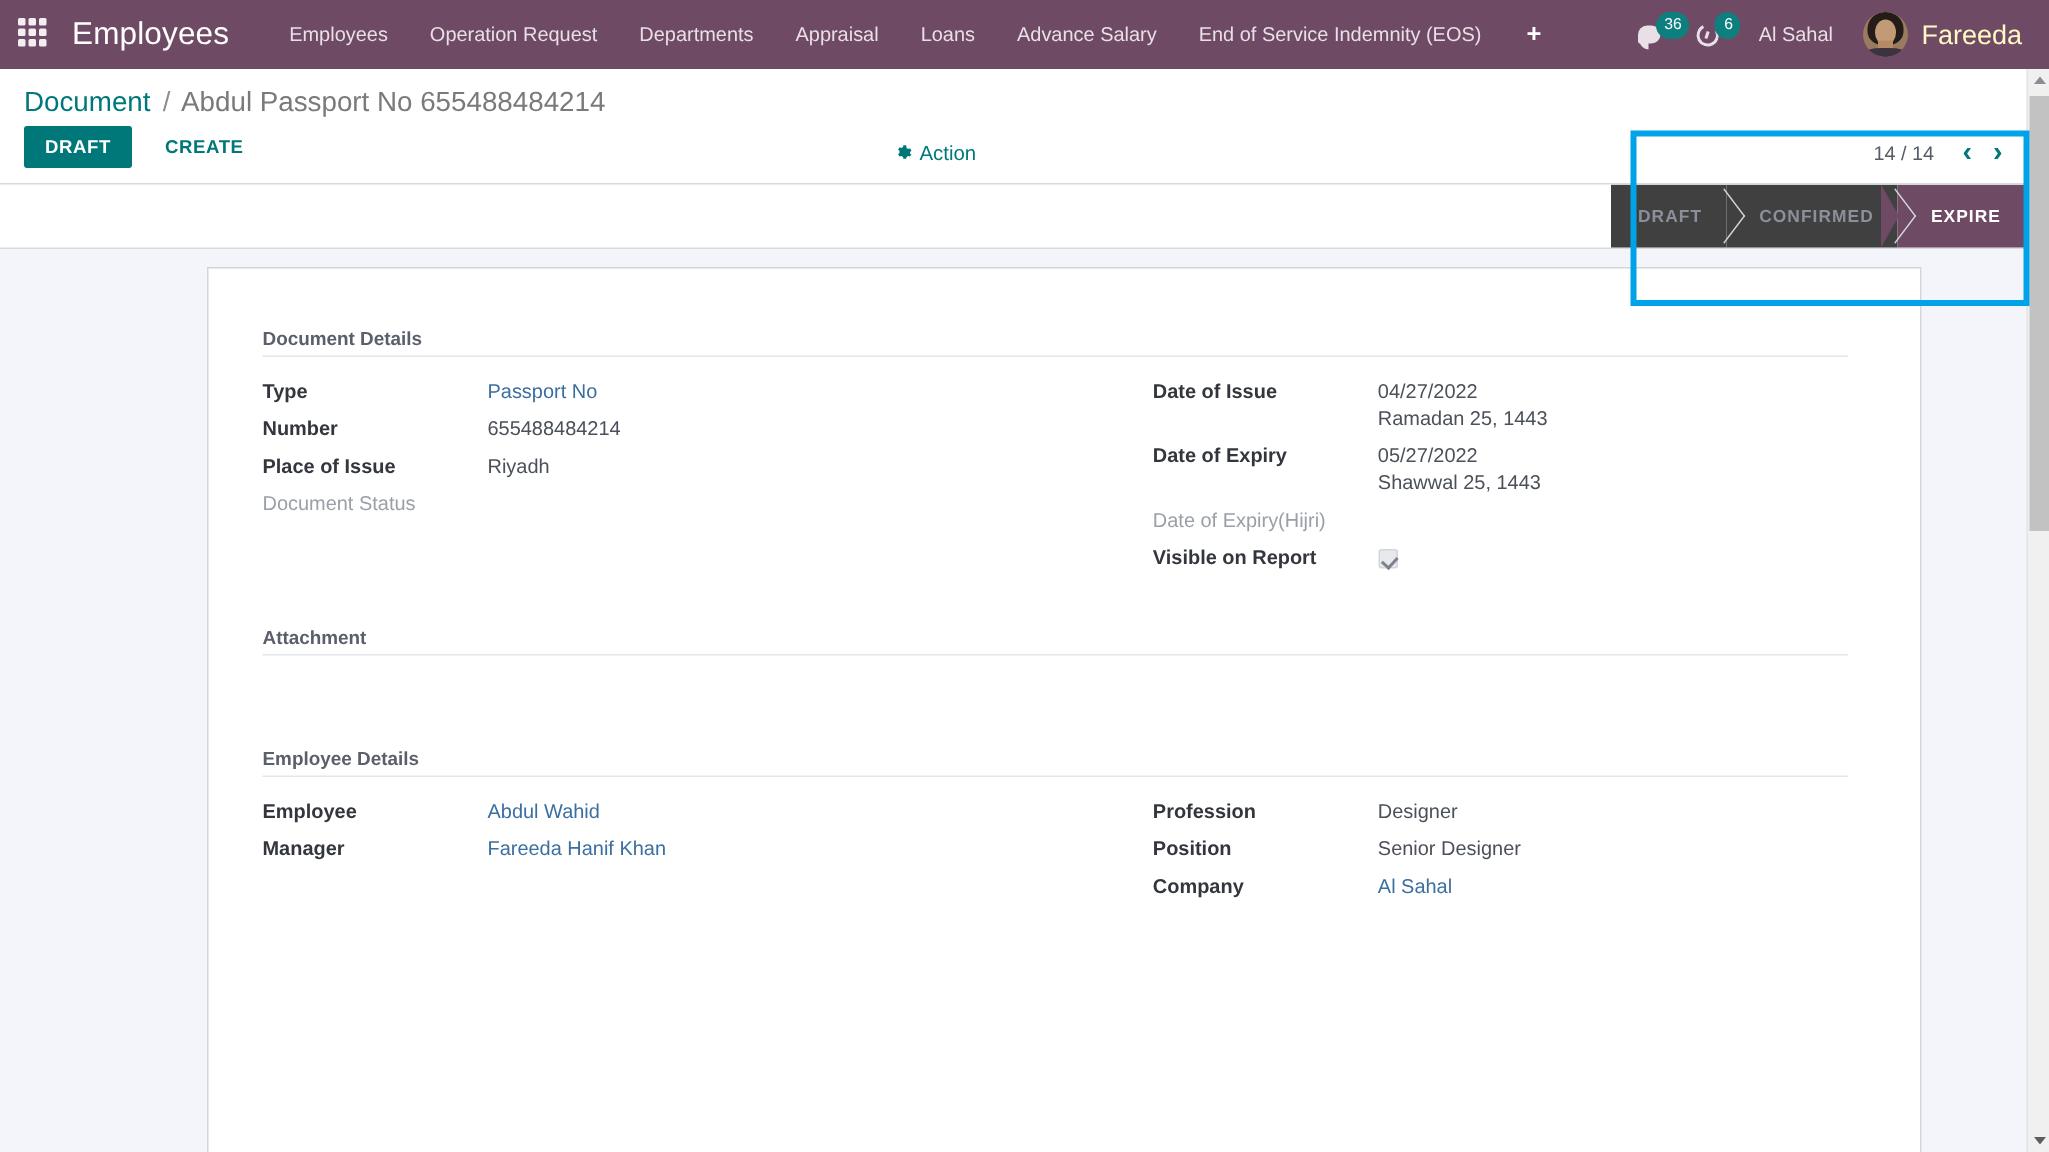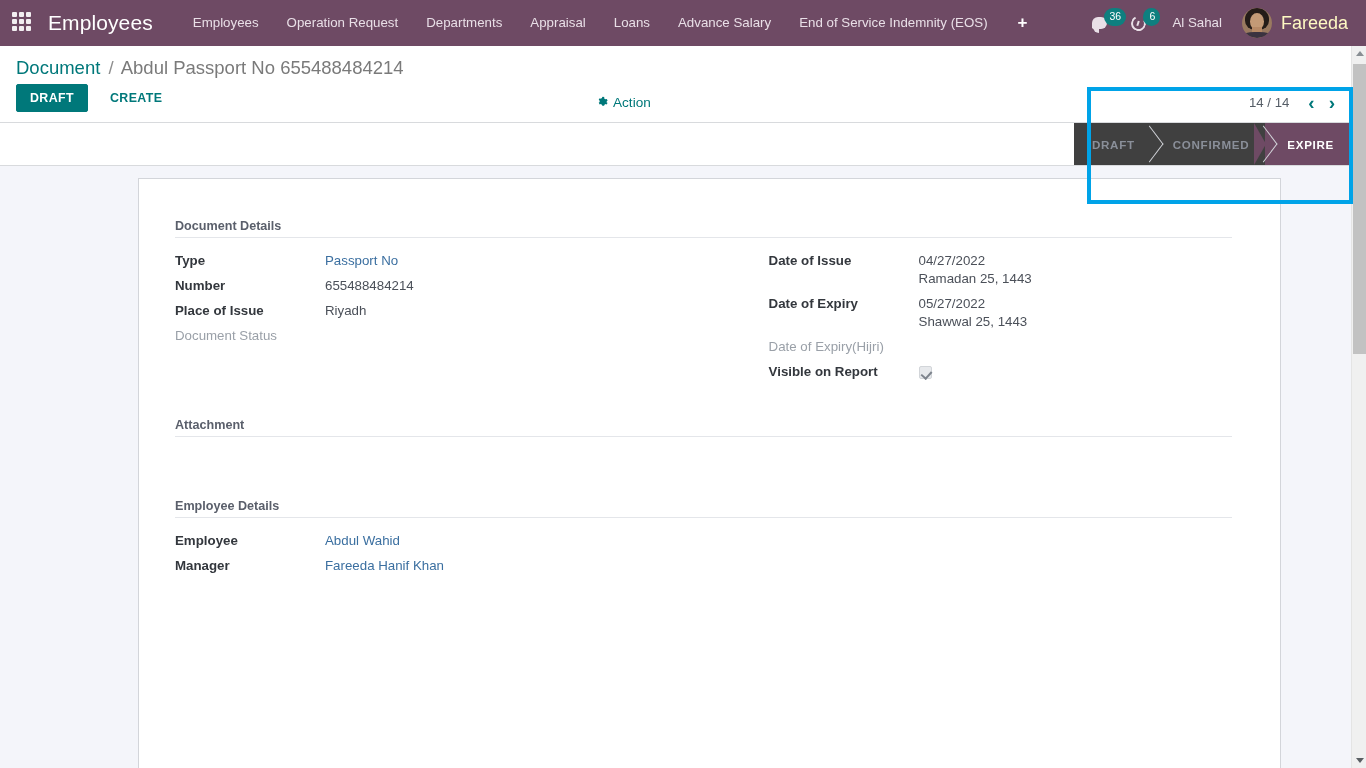--- a/index.html
+++ b/index.html
@@ -647,20 +647,38 @@
               <td class="lbl">Employee</td>
               <td class="val"><span class="val-link">Abdul Wahid</span></td>
             </tr>
             <tr>
               <td class="lbl">Manager</td>
               <td class="val"><span class="val-link">Fareeda Hanif Khan</span></td>
             </tr>
           </tbody>
             </table>
         </div>
+        <div class="col right">
+          <table class="fields">
+            <tbody>
+                <tr>
+              <td class="lbl">Profession</td>
+              <td class="val"><span class="val-plain">Designer</span></td>
+            </tr>
+            <tr>
+              <td class="lbl">Position</td>
+              <td class="val"><span class="val-plain">Senior Designer</span></td>
+            </tr>
+            <tr>
+              <td class="lbl">Company</td>
+              <td class="val"><span class="val-link">Al Sahal</span></td>
+            </tr>
+          </tbody>
+            </table>
+        </div>
       </div>
 
 
     </div>
   </div>
 </div>
 
 <div class="inner-vscroll"></div>
 
 <div class="highlight"></div>

